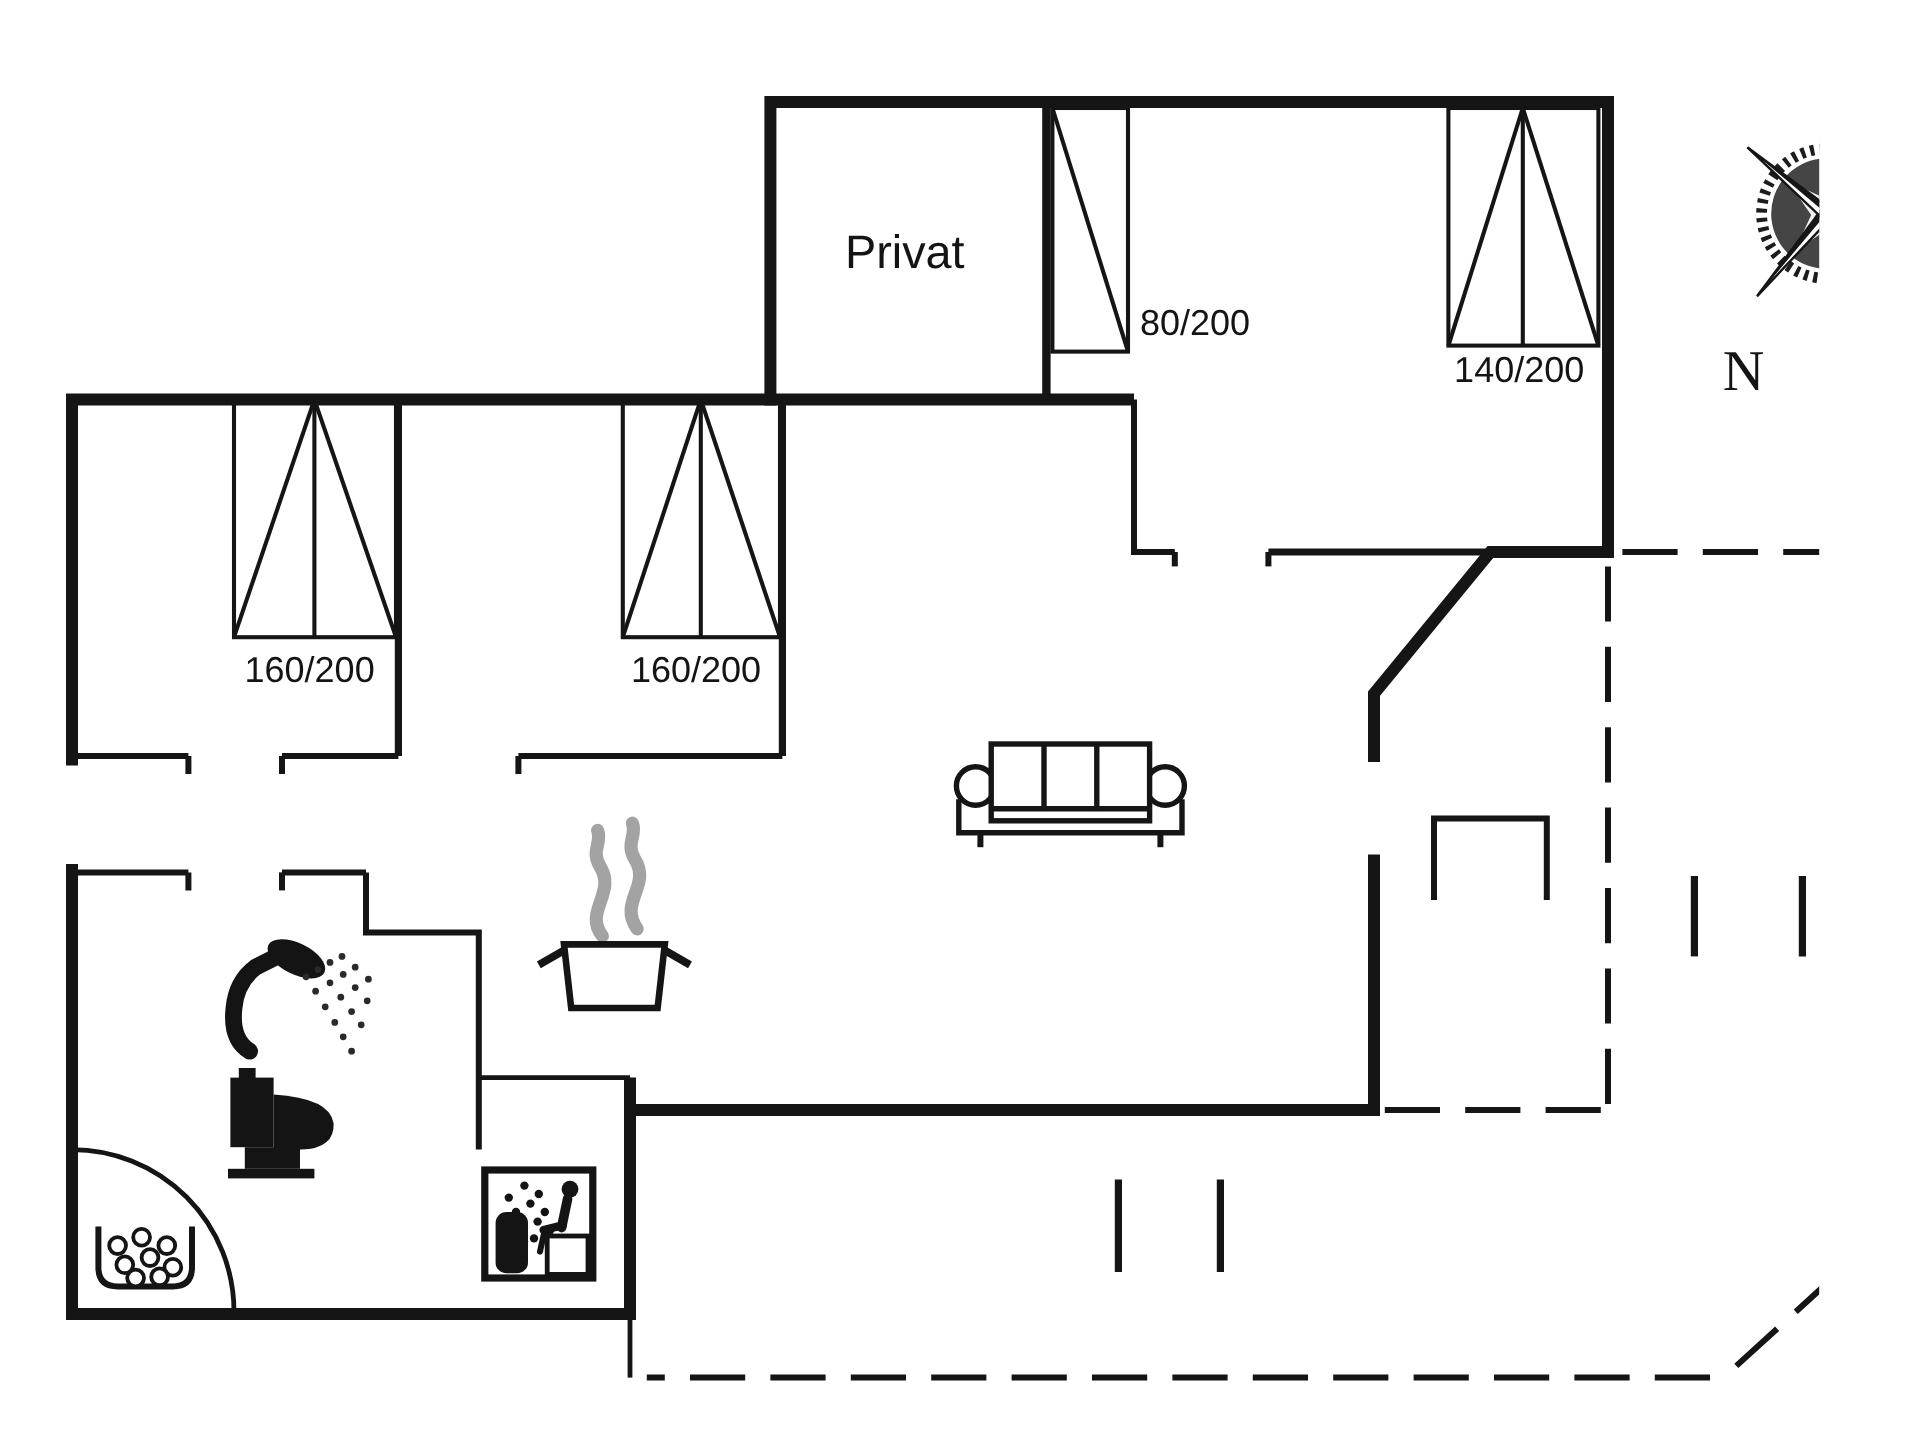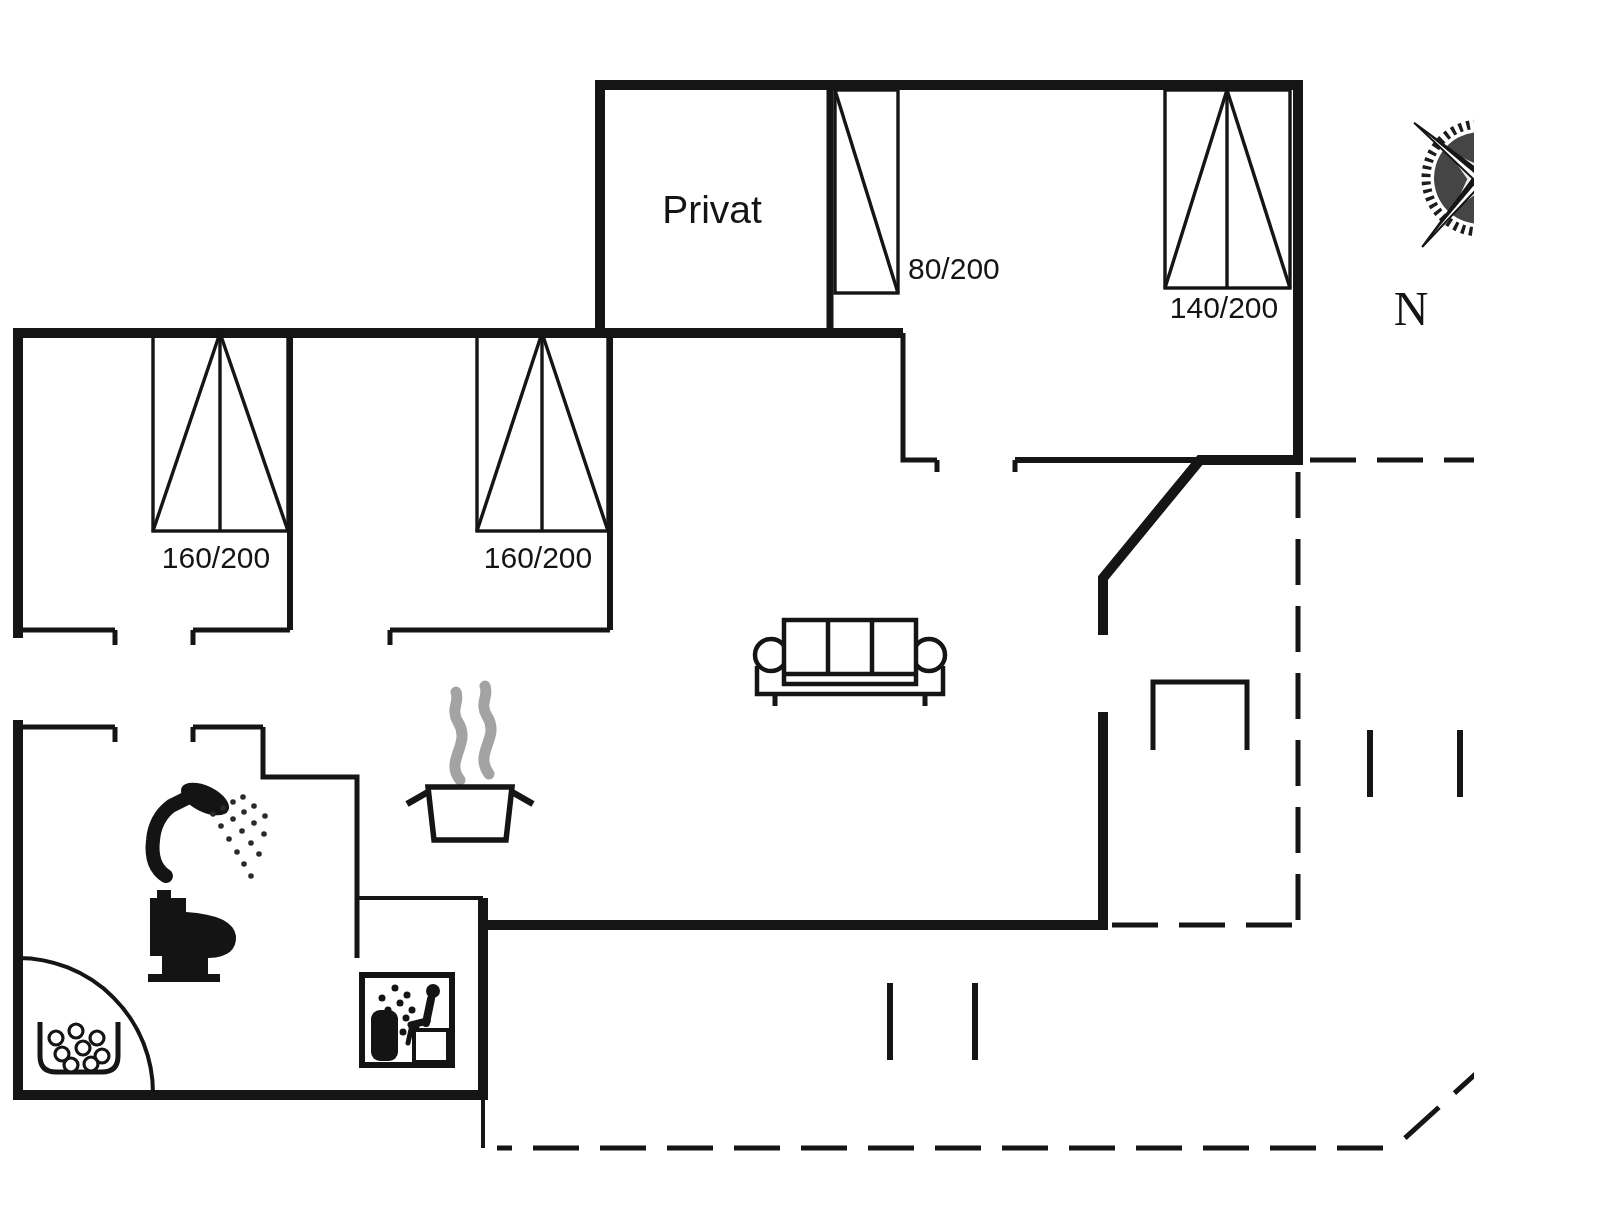--- a/index.html
+++ b/index.html
@@ -1,17 +1,17 @@
 <!DOCTYPE html>
 <html><head>
 <meta charset="utf-8">
 <style>
   html,body{margin:0;padding:0;background:#ffffff;}
   .stage{position:relative;width:1474px;height:1205px;background:#ffffff;overflow:hidden;
-         font-family:"Liberation Sans",sans-serif;}
+         font-family:"Liberation Sans",sans-serif;padding-left:42px;}
   svg{display:block;}
   .wall{stroke:#151515;fill:none;stroke-linecap:butt;stroke-linejoin:miter;}
   .w10{stroke-width:10;}
   .w7{stroke-width:7;}
   .w6{stroke-width:6;}
   .w5{stroke-width:5;}
   .w4{stroke-width:4;}
   .sym{stroke:#151515;fill:none;stroke-width:3.4;}
   .dash{stroke:#151515;fill:none;stroke-width:5;stroke-dasharray:46 21;}
   .tick{stroke:#151515;stroke-width:6;}

